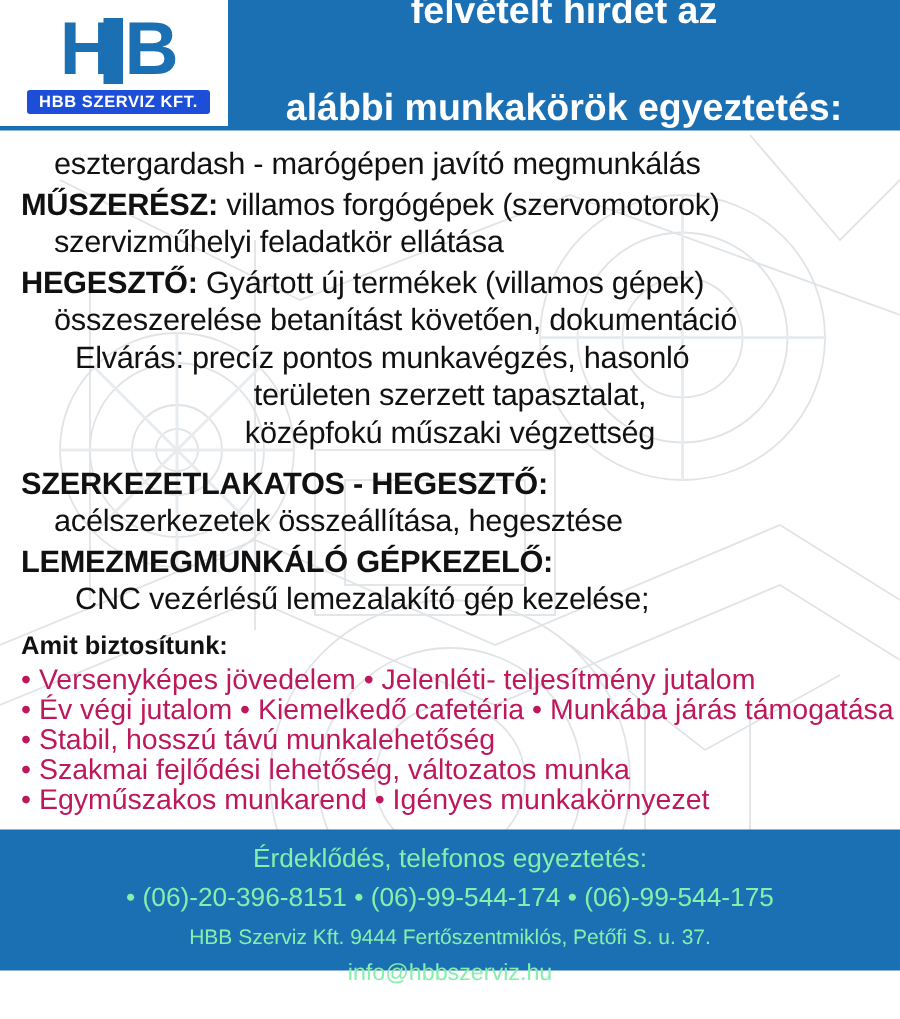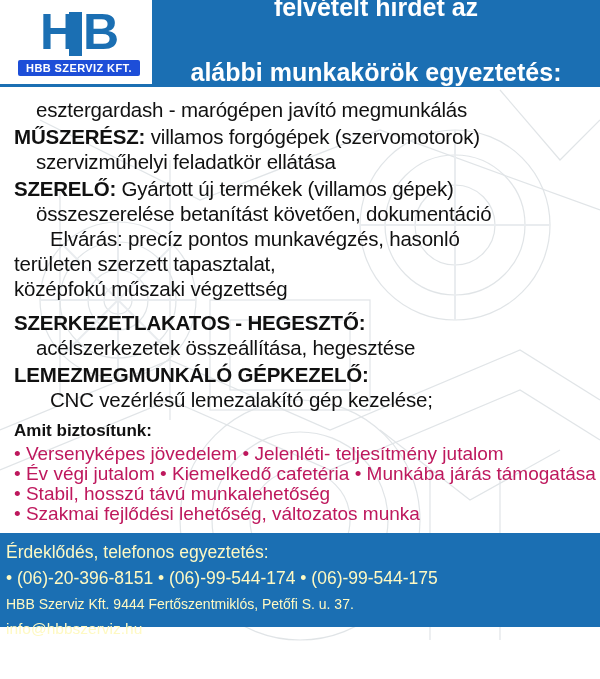--- a/index.html
+++ b/index.html
@@ -110,21 +110,21 @@
   }
   .job {
     margin-bottom: 2px;
   }
   .jobline {
     font-size: 20.5px;
     line-height: 25px;
     color: #111111;
     letter-spacing: -0.2px;
   }
-  .jobline.center { text-align: left; }
+  .jobline.center { text-align: center; }
   .jobline .role {
     font-weight: bold;
   }
   .jobline.indent { padding-left: 22px; }
   .jobline.indent2 { padding-left: 36px; }
   .group-gap { height: 7px; }
   
   .guar-title {
     font-size: 17px;
     font-weight: bold;
@@ -137,21 +137,22 @@
     line-height: 20px;
     color: #be185d;
     white-space: nowrap;
   }
   
   .footer {
     position: relative;
     z-index: 2;
     margin-top: 9px;
     background: #1b6fb3;
-    color: #fef9c3;
+    color: #86efac;
+    text-align: center;
     padding: 7px 6px 9px 6px;
     height: 94px;
     box-sizing: border-box;
   }
   .footer .f1 {
     font-size: 17.5px;
     line-height: 25px;
   }
   .footer .f2 {
     font-size: 17.5px;
@@ -223,21 +224,21 @@
 
     <div class="job">
       <div class="jobline">
         <span class="role">MŰSZERÉSZ:</span><span> villamos forgógépek (szervomotorok)</span>
       </div>
       <div class="jobline indent">szervizműhelyi feladatkör ellátása</div>
     </div>
 
     <div class="job">
       <div class="jobline">
-        <span class="role">SZERELŐ:</span><span> Gyártott új termékek (villamos gépek)</span>
+        <span class="role">HEGESZTŐ:</span><span> Gyártott új termékek (villamos gépek)</span>
       </div>
       <div class="jobline indent">összeszerelése betanítást követően, dokumentáció</div>
       <div class="jobline indent2">Elvárás: precíz pontos munkavégzés, hasonló</div>
       <div class="jobline center">területen szerzett tapasztalat,</div>
       <div class="jobline center">középfokú műszaki végzettség</div>
     </div>
 
     <div class="group-gap"></div>
 
     <div class="job">
@@ -253,20 +254,21 @@
       </div>
       <div class="jobline indent2">CNC vezérlésű lemezalakító gép kezelése;</div>
     </div>
 
     <div class="guar-title">Amit biztosítunk:</div>
     <div>
       <div class="guar-line">• Versenyképes jövedelem  •  Jelenléti- teljesítmény jutalom</div>
       <div class="guar-line">• Év végi jutalom  • Kiemelkedő cafetéria • Munkába járás támogatása</div>
       <div class="guar-line">• Stabil, hosszú távú munkalehetőség</div>
       <div class="guar-line">• Szakmai fejlődési lehetőség, változatos munka</div>
+      <div class="guar-line">• Egyműszakos munkarend    • Igényes munkakörnyezet</div>
     </div>
   </div>
 
   <div class="footer">
     <div class="f1">Érdeklődés, telefonos egyeztetés:</div>
     <div class="f2">• (06)-20-396-8151  • (06)-99-544-174 • (06)-99-544-175</div>
     <div class="f3">HBB Szerviz Kft.  9444 Fertőszentmiklós, Petőfi S. u. 37.</div>
     <div class="f4">info@hbbszerviz.hu</div>
   </div>
 

